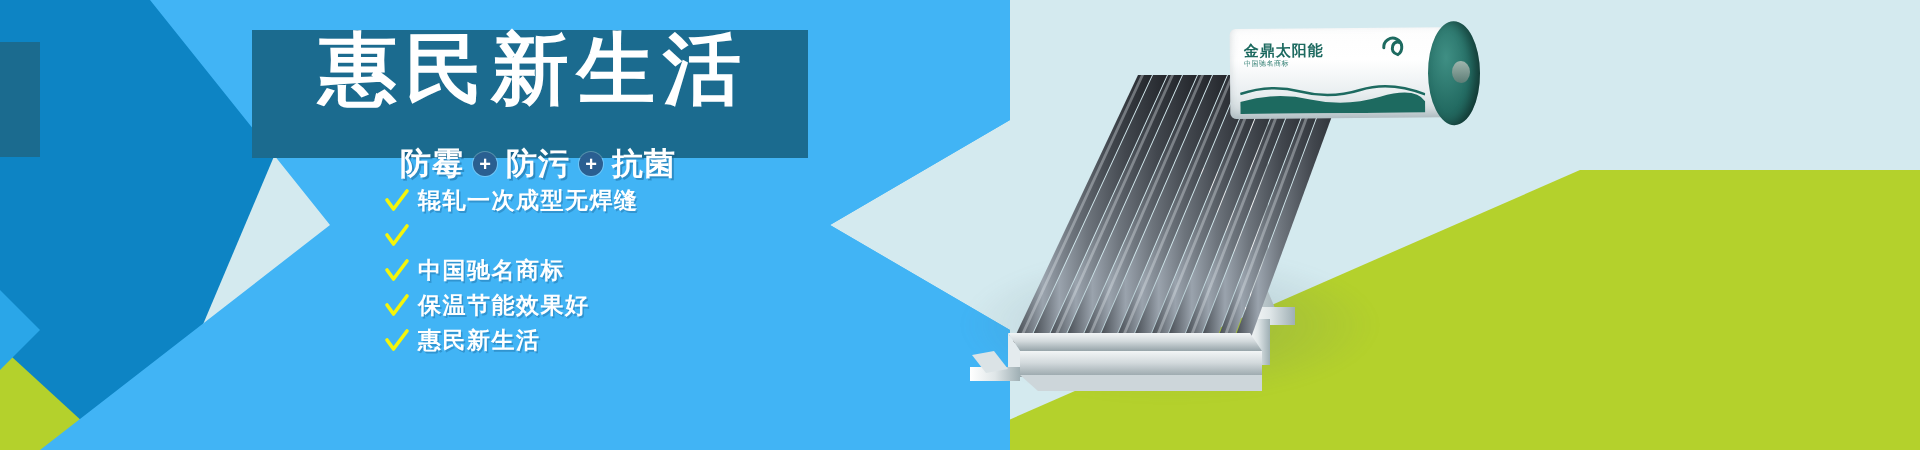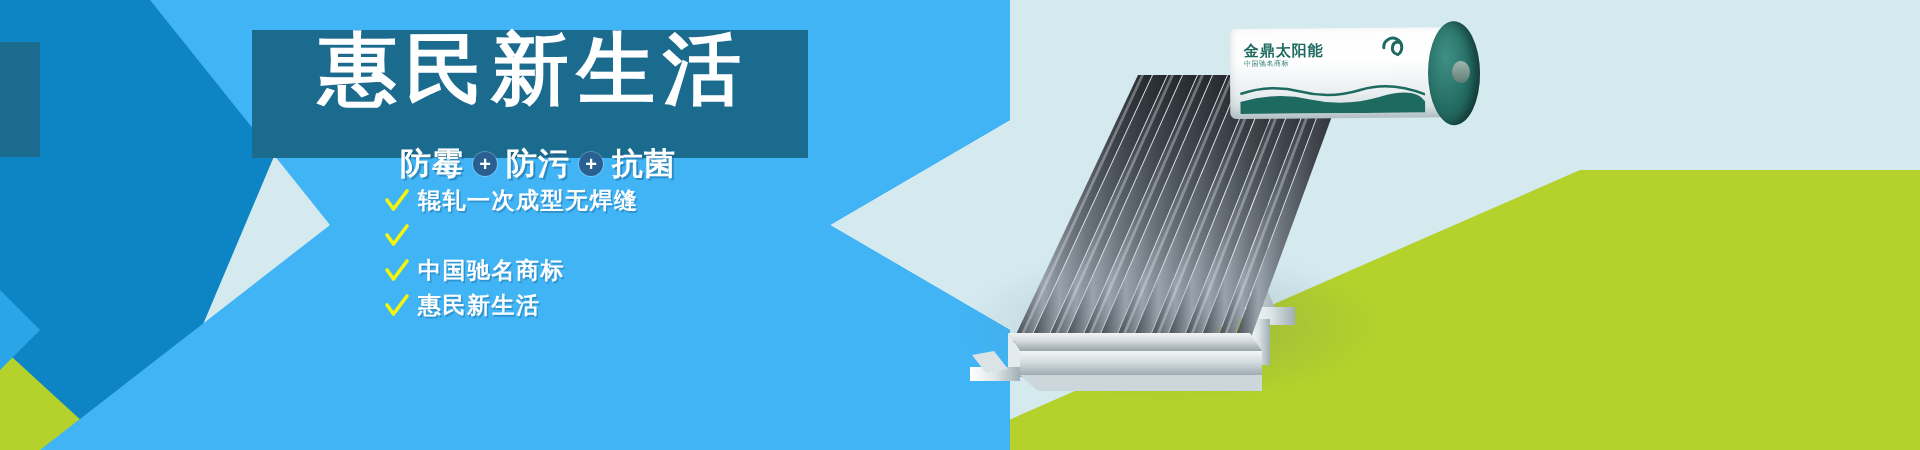--- a/index.html
+++ b/index.html
@@ -208,20 +208,28 @@
 
     <div class="bullet-row" data-name="list-item">
       <span class="check-icon" data-name="check-icon">
         <svg viewBox="0 0 26 26" width="26" height="26">
           <path d="M3 12 L9.5 21 L23 3" fill="none" stroke="#f5f50a" stroke-width="3.6" stroke-linecap="round" stroke-linejoin="round"></path>
         </svg>
       </span>
       <span class="bullet-text" data-name="feature-label">中国驰名商标</span>
     </div>
 
+    <div class="bullet-row" data-name="list-item">
+      <span class="check-icon" data-name="check-icon">
+        <svg viewBox="0 0 26 26" width="26" height="26">
+          <path d="M3 12 L9.5 21 L23 3" fill="none" stroke="#f5f50a" stroke-width="3.6" stroke-linecap="round" stroke-linejoin="round"></path>
+        </svg>
+      </span>
+      <span class="bullet-text" data-name="feature-label">保温节能效果好</span>
+    </div>
 
     <div class="bullet-row" data-name="list-item">
       <span class="check-icon" data-name="check-icon">
         <svg viewBox="0 0 26 26" width="26" height="26">
           <path d="M3 12 L9.5 21 L23 3" fill="none" stroke="#f5f50a" stroke-width="3.6" stroke-linecap="round" stroke-linejoin="round"></path>
         </svg>
       </span>
       <span class="bullet-text" data-name="feature-label">惠民新生活</span>
     </div>
 

